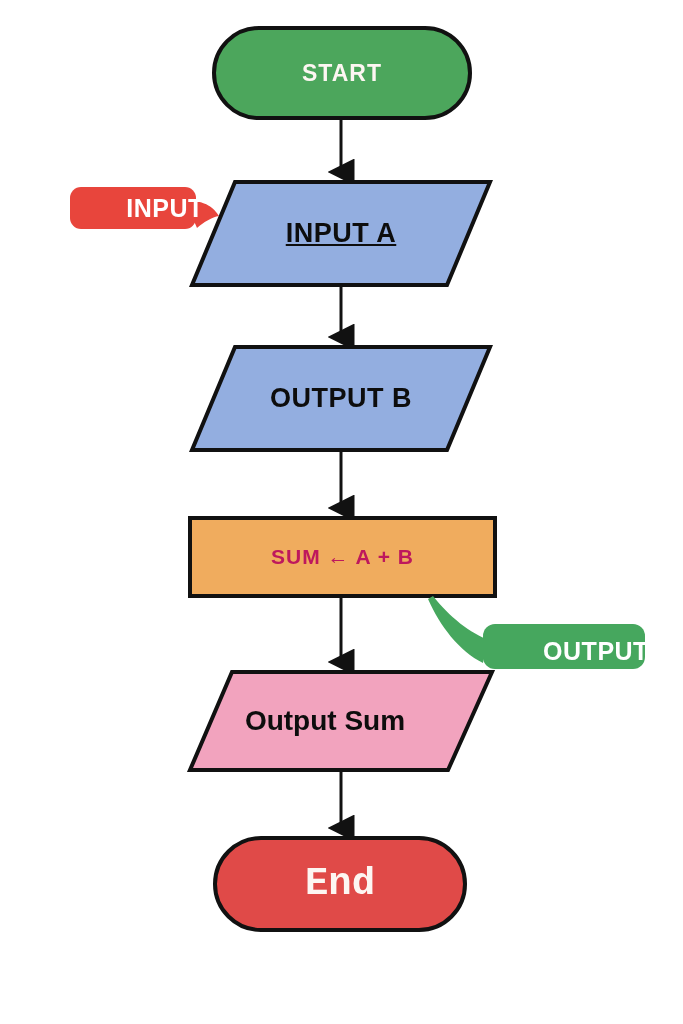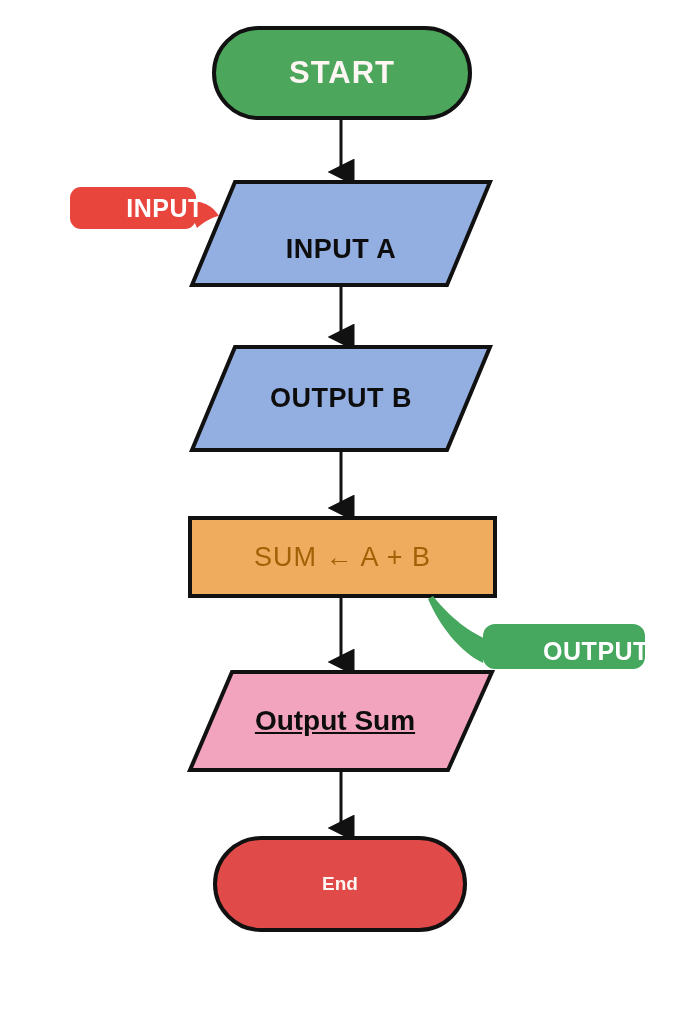--- a/index.html
+++ b/index.html
@@ -33,41 +33,42 @@
     display: flex;
     align-items: center;
     justify-content: center;
     text-align: center;
     white-space: nowrap;
     pointer-events: none;
   }
   .terminal-text {
     color: #fdf6f2;
     font-weight: bold;
-    font-size: 31px;
+    font-size: 23px;
     letter-spacing: 1px;
   }
   .terminal-text.end-text {
-    font-size: 19px;
+    font-size: 39px;
     letter-spacing: 0px;
+    font-family: Liberation Mono, monospace;
   }
   .io-text {
     color: #0d0d0d;
     font-weight: bold;
     font-size: 27px;
     letter-spacing: 0.5px;
   }
   .io-text.mixed {
     font-size: 28px;
     letter-spacing: 0px;
   }
   .process-text {
-    color: #a16207;
-    font-weight: normal;
-    font-size: 27px;
+    color: #be185d;
+    font-weight: bold;
+    font-size: 21px;
     letter-spacing: 1px;
   }
   .badge-text {
     position: absolute;
     display: flex;
     align-items: center;
     justify-content: center;
     color: #ffffff;
     font-weight: bold;
     white-space: nowrap;
@@ -127,27 +128,27 @@
 
     <g>
       <path d="M 433 596 C 449 616 470 634 492 641 C 487 650 484 656 483 663
                C 459 651 440 626 428 599 Z" fill="#46A75E"></path>
       <rect x="483" y="624" width="162" height="45" rx="12" ry="12" fill="#46A75E"></rect>
     </g>
   </svg>
 
   <div class="node-label terminal-text" style="left:214px; top:28px; width:256px; height:90px;">START</div>
 
-  <div class="node-label io-text" style="left:192px; top:198px; width:298px; height:103px;">INPUT A</div>
+  <div class="node-label io-text" style="left:192px; top:182px; width:298px; height:103px;text-decoration:underline;">INPUT A</div>
 
   <div class="node-label io-text" style="left:192px; top:347px; width:298px; height:103px;">OUTPUT B</div>
 
   <div class="node-label process-text" style="left:190px; top:518px; width:305px; height:78px;">SUM ← A + B</div>
 
-  <div class="node-label io-text mixed" style="left:184px; top:672px; width:302px; height:98px;text-decoration:underline;">Output Sum</div>
+  <div class="node-label io-text mixed" style="left:174px; top:672px; width:302px; height:98px;">Output Sum</div>
 
   <div class="node-label terminal-text end-text" style="left:215px; top:838px; width:250px; height:92px;">End</div>
 
   <div class="badge-text input-badge-text" style="left:70px; top:187px; width:126px; height:42px;">INPUT</div>
 
   <div class="badge-text output-badge-text" style="left:483px; top:624px; width:162px; height:55px;">OUTPUT</div>
 
 </div>
 
 </body></html>

